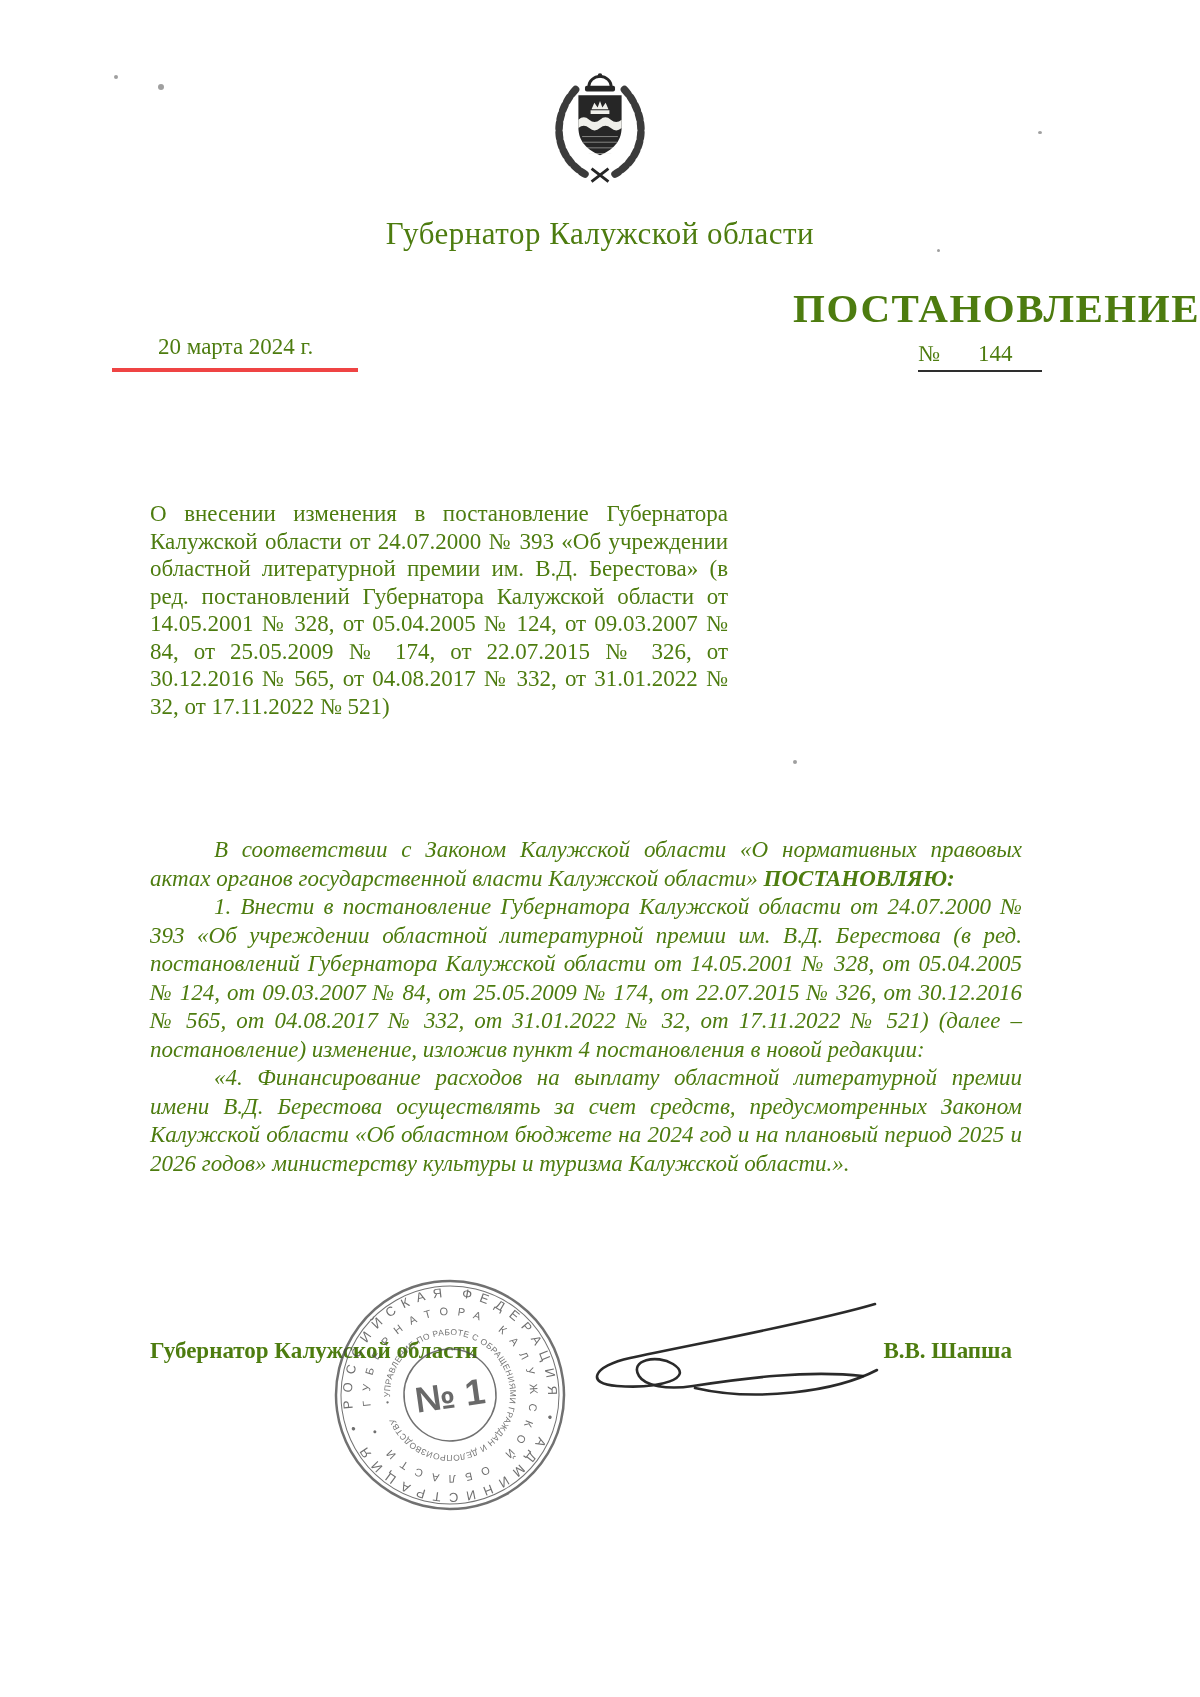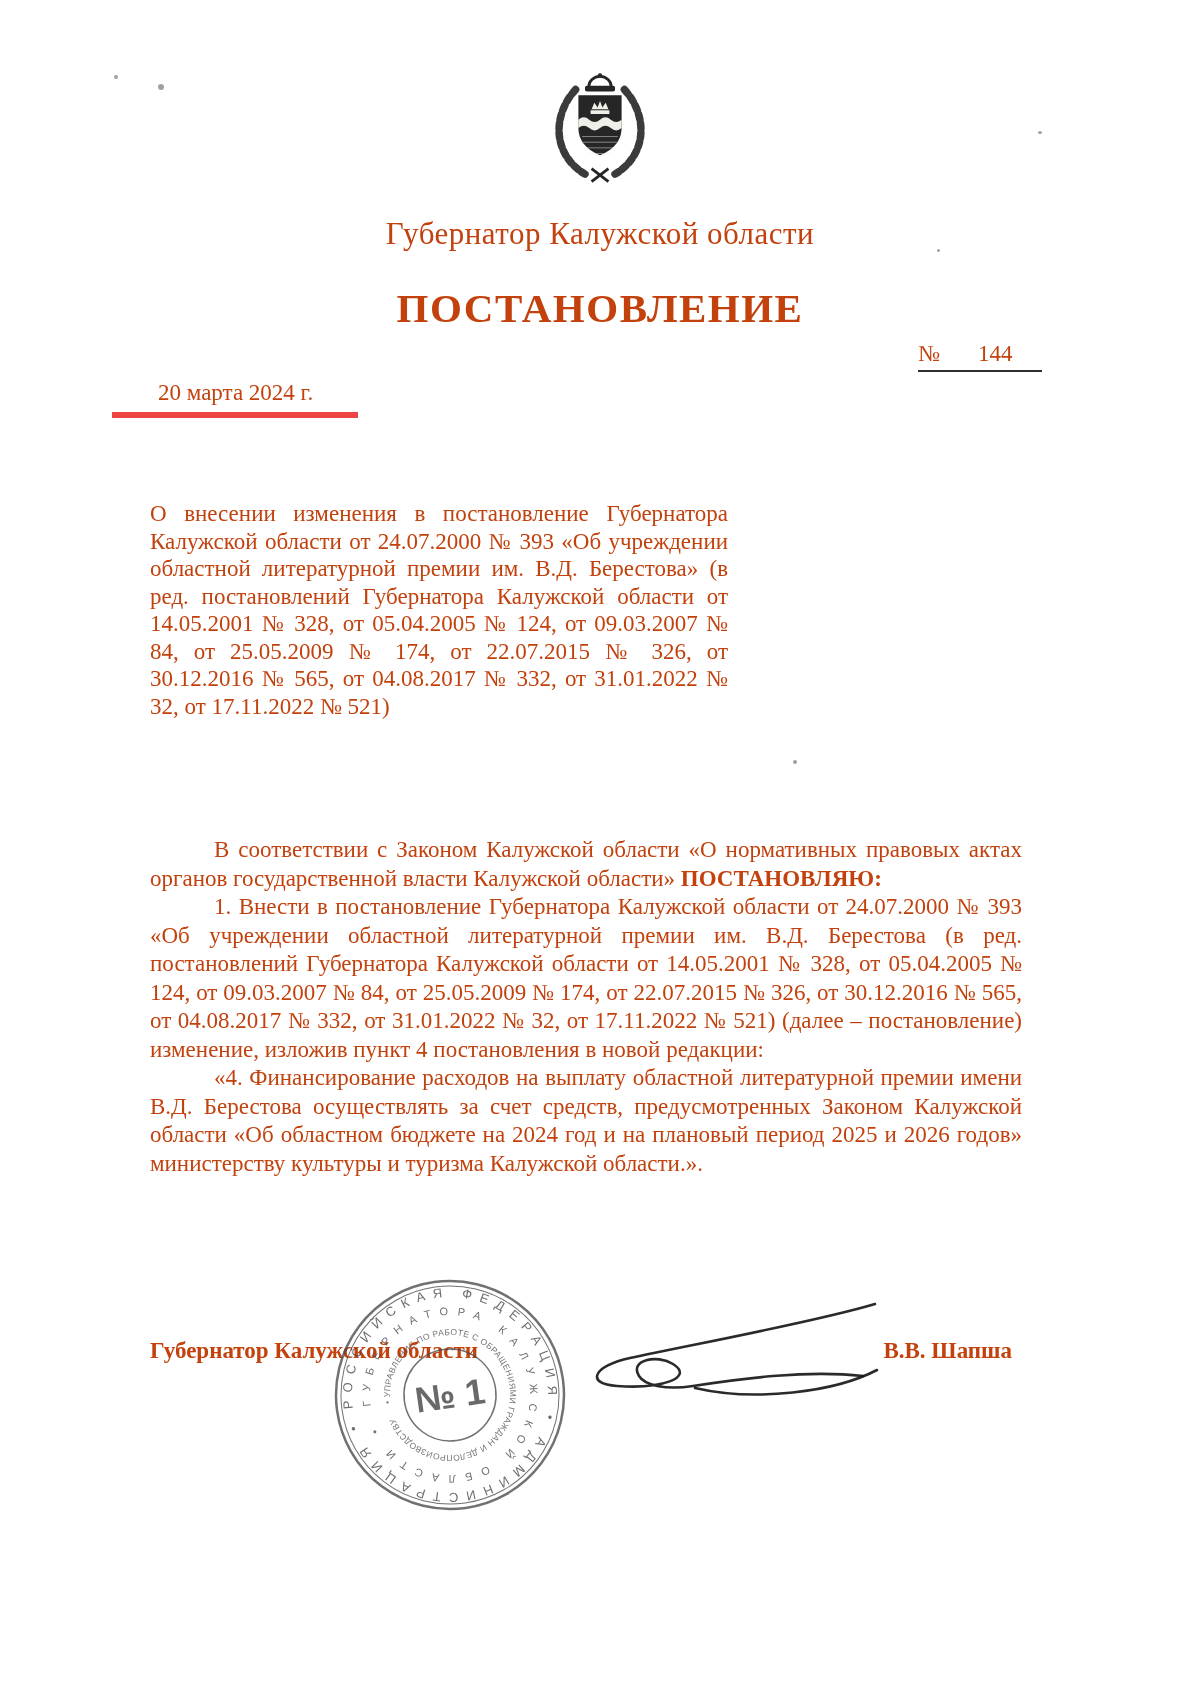--- a/index.html
+++ b/index.html
@@ -2,63 +2,63 @@
 <html><head>
 <meta charset="utf-8">
 <style>
   * { margin:0; padding:0; box-sizing:border-box; }
   html, body { background:#ffffff; }
   .page {
     position:relative;
     width:1200px; height:1697px;
     background:#ffffff;
     font-family:"Liberation Serif","DejaVu Serif",serif;
-    color:#c2410c;
+    color:#4d7c0f;
     overflow:hidden;
   }
 
   
   .emblem { position:absolute; left:50%; top:70px; transform:translateX(-50%); width:124px; height:120px; }
 
   
   .authority {
     position:absolute; top:216px; left:0; width:100%;
     text-align:center; font-size:31px; letter-spacing:0.5px;
   }
   .doc-type {
     position:absolute; top:284px; left:0; width:100%;
-    text-align:center; font-size:41px; font-weight:bold; letter-spacing:1.5px;
+    text-align:right; font-size:41px; font-weight:bold; letter-spacing:1.5px;
   }
 
   
   .date-field {
     position:absolute; left:112px; top:334px; width:246px; height:38px;
-    border-bottom:6px solid #ef4444;
-    font-size:23px; padding-left:46px;margin-top:46px;
+    border-bottom:4px solid #ef4444;
+    font-size:23px; padding-left:46px;
   }
   .number-field {
     position:absolute; left:918px; top:334px; width:124px; height:38px;
     border-bottom:2px solid #2e2e2e;
     font-size:23px; display:flex; align-items:flex-end; padding-bottom:3px;
   }
   .number-field .no-value { margin-left:38px; }
 
   
   .subject {
     position:absolute; left:150px; top:500px; width:578px;
     font-size:23px; font-weight:normal; line-height:27.5px;
     text-align:justify;
   }
 
   
   .body-text {
     position:absolute; left:150px; top:836px; width:872px;
     font-size:23px; line-height:28.5px; text-align:justify;
   }
-  .body-text p { text-indent:64px; }
+  .body-text p { text-indent:64px;font-style:italic; }
   .bold { font-weight:bold; }
 
   
   .sig-row {
     position:absolute; left:150px; top:1338px; width:862px;
     display:flex; justify-content:space-between;
     font-size:23px; font-weight:bold;
   }
 
   

